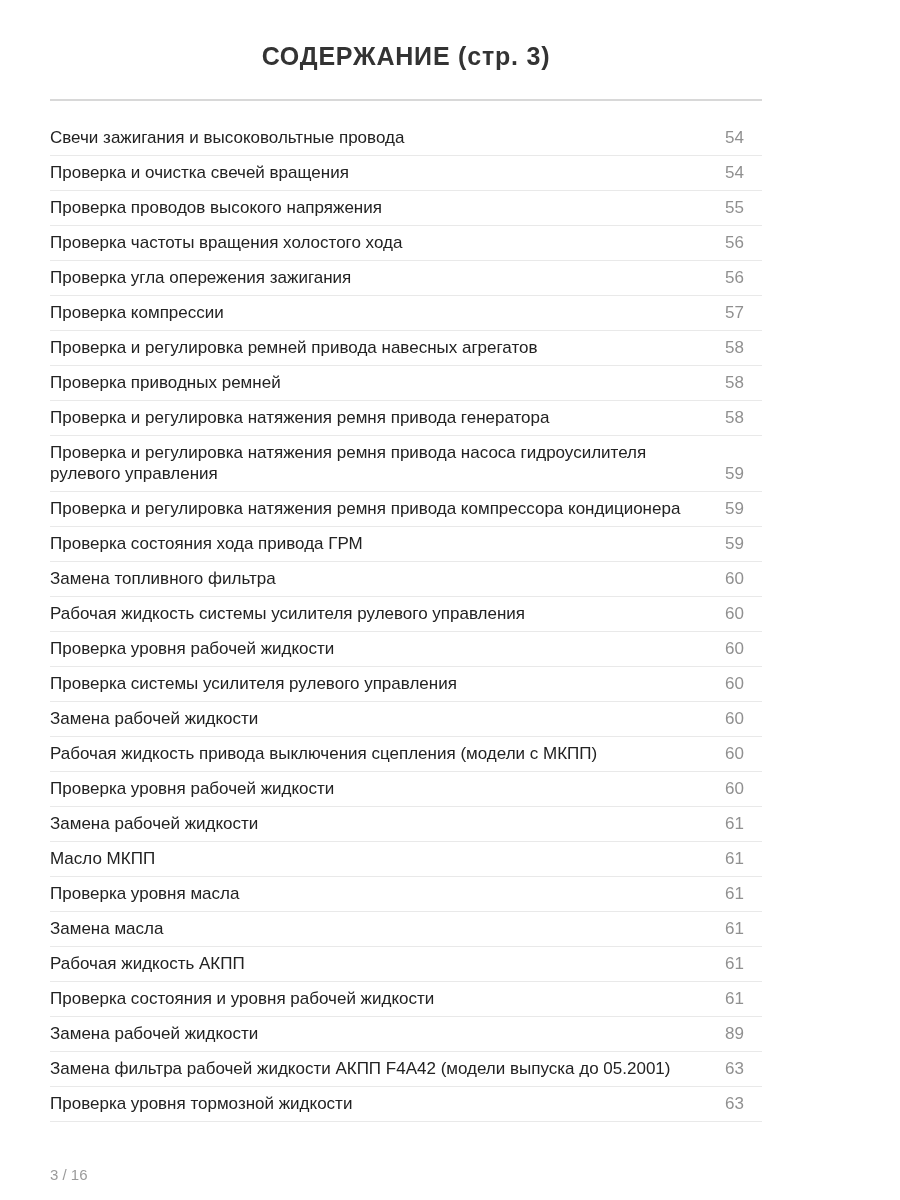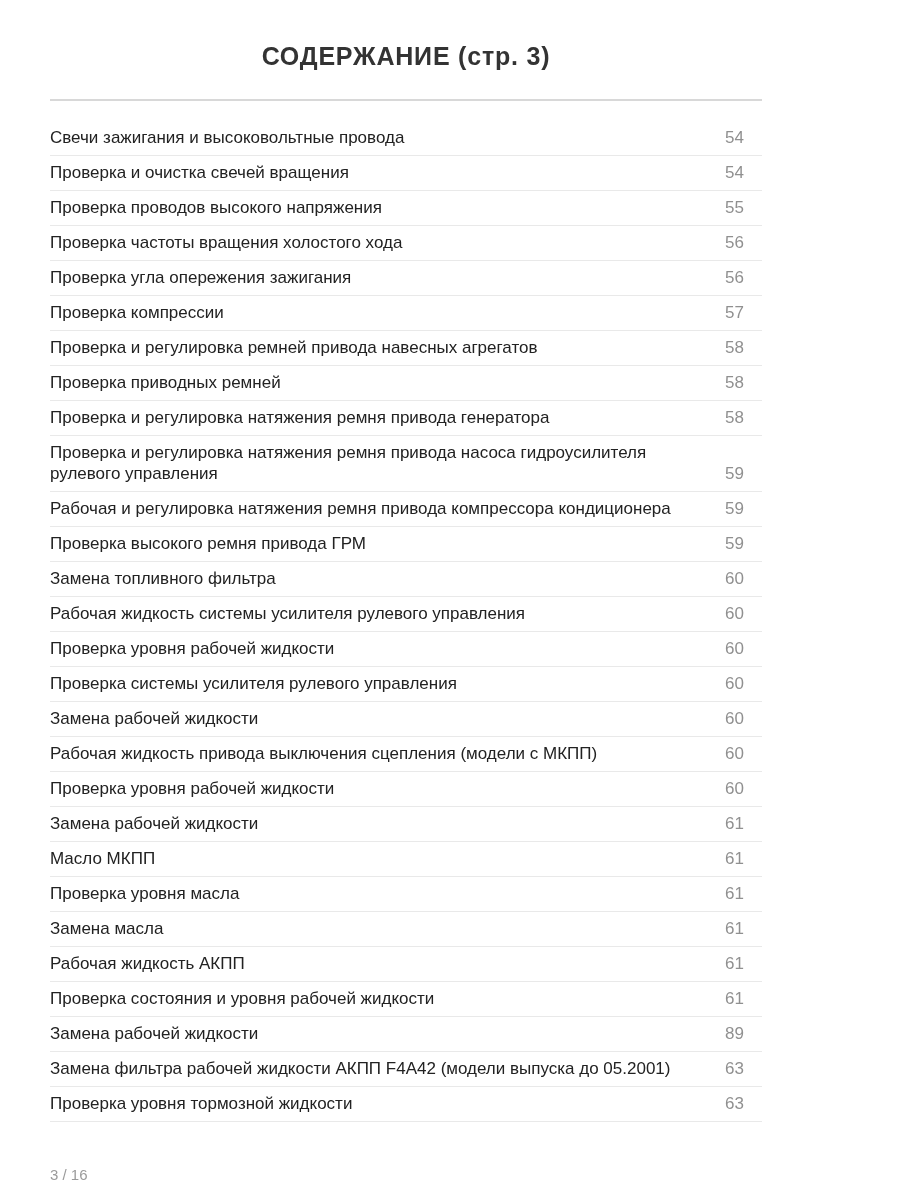--- a/index.html
+++ b/index.html
@@ -107,26 +107,26 @@
     <span class="entry-title">Проверка и регулировка натяжения ремня привода генератора</span>
     <span class="entry-page">58</span>
   </div>
 
   <div class="row">
     <span class="entry-title">Проверка и регулировка натяжения ремня привода насоса гидроусилителя рулевого управления</span>
     <span class="entry-page">59</span>
   </div>
 
   <div class="row">
-    <span class="entry-title">Рабочая и регулировка натяжения ремня привода компрессора кондиционера</span>
+    <span class="entry-title">Проверка и регулировка натяжения ремня привода компрессора кондиционера</span>
     <span class="entry-page">59</span>
   </div>
 
   <div class="row">
-    <span class="entry-title">Проверка высокого ремня привода ГРМ</span>
+    <span class="entry-title">Проверка состояния хода привода ГРМ</span>
     <span class="entry-page">59</span>
   </div>
 
   <div class="row">
     <span class="entry-title">Замена топливного фильтра</span>
     <span class="entry-page">60</span>
   </div>
 
   <div class="row">
     <span class="entry-title">Рабочая жидкость системы усилителя рулевого управления</span>

